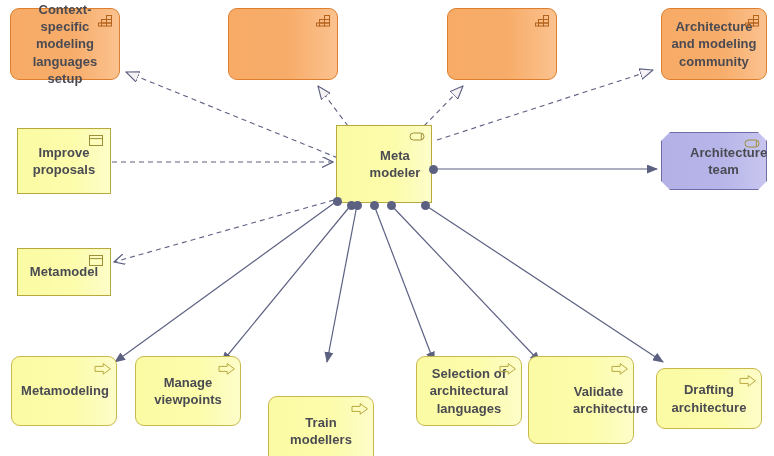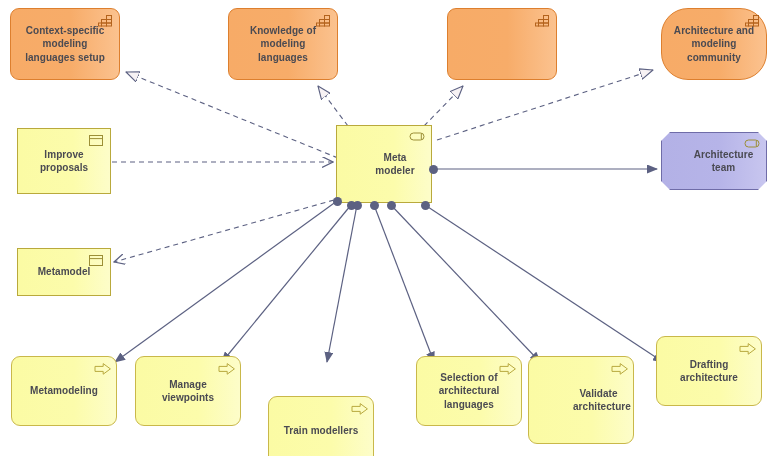--- a/index.html
+++ b/index.html
@@ -25,21 +25,21 @@
     height: 456px;
     pointer-events: none;
   }
   .node {
     position: absolute;
     box-sizing: border-box;
     display: flex;
     align-items: center;
     justify-content: center;
     text-align: center;
-    font-size: 10px;
+    font-size: 13px;
     font-weight: bold;
     color: #4a4a52;
     line-height: 1.32;
     letter-spacing: 0.05px;
     padding: 4px 9px;
   }
   .node .label {
     display: block;
     width: 100%;
   }
@@ -143,37 +143,36 @@
             <g fill="none" stroke="#b4631c" stroke-width="1">
               <rect x="9.5" y="1.5" width="5" height="4"></rect>
               <rect x="4.5" y="5.5" width="5" height="3.5"></rect>
               <rect x="9.5" y="5.5" width="5" height="3.5"></rect>
               <rect x="1.5" y="9" width="3" height="3"></rect>
               <rect x="4.5" y="9" width="5" height="3"></rect>
               <rect x="9.5" y="9" width="5" height="3"></rect>
             </g>
           </svg>
         </span>
-        <span class="label">Knowledge of modeling languages</span>
       </div>
       <div class="node n-orange" style="left: 447px; top: 8px; width: 110px; height: 72px;">
         <span class="badge">
           <svg viewBox="0 0 16 13" width="16" height="13">
             <g fill="none" stroke="#b4631c" stroke-width="1">
               <rect x="9.5" y="1.5" width="5" height="4"></rect>
               <rect x="4.5" y="5.5" width="5" height="3.5"></rect>
               <rect x="9.5" y="5.5" width="5" height="3.5"></rect>
               <rect x="1.5" y="9" width="3" height="3"></rect>
               <rect x="4.5" y="9" width="5" height="3"></rect>
               <rect x="9.5" y="9" width="5" height="3"></rect>
             </g>
           </svg>
         </span>
       </div>
-      <div class="node n-orange" style="left: 661px; top: 8px; width: 106px; height: 72px; border-radius: 27px;">
+      <div class="node n-orange" style="left: 661px; top: 8px; width: 106px; height: 72px;">
         <span class="badge">
           <svg viewBox="0 0 16 13" width="16" height="13">
             <g fill="none" stroke="#b4631c" stroke-width="1">
               <rect x="9.5" y="1.5" width="5" height="4"></rect>
               <rect x="4.5" y="5.5" width="5" height="3.5"></rect>
               <rect x="9.5" y="5.5" width="5" height="3.5"></rect>
               <rect x="1.5" y="9" width="3" height="3"></rect>
               <rect x="4.5" y="9" width="5" height="3"></rect>
               <rect x="9.5" y="9" width="5" height="3"></rect>
             </g>
@@ -250,21 +249,21 @@
         <span class="label">Selection of architectural languages</span>
       </div>
       <div class="node n-yellow-round" style="left: 528px; top: 356px; width: 106px; height: 88px; padding-left: 44px;">
         <span class="badge">
           <svg viewBox="0 0 18 14" width="18" height="14">
             <path d="M 1 4.4 L 9.2 4.4 L 9.2 1.6 L 16.4 6.9 L 9.2 12.2 L 9.2 9.4 L 1 9.4 Z" fill="none" stroke="#b8a93f" stroke-width="1" stroke-linejoin="round"></path>
           </svg>
         </span>
         <span class="label">Validate architecture</span>
       </div>
-      <div class="node n-yellow-round" style="left: 656px; top: 336px; width: 106px; height: 70px; text-align: center;">
+      <div class="node n-yellow-round" style="left: 656px; top: 368px; width: 106px; height: 61px; text-align: center;">
         <span class="badge">
           <svg viewBox="0 0 18 14" width="18" height="14">
             <path d="M 1 4.4 L 9.2 4.4 L 9.2 1.6 L 16.4 6.9 L 9.2 12.2 L 9.2 9.4 L 1 9.4 Z" fill="none" stroke="#b8a93f" stroke-width="1" stroke-linejoin="round"></path>
           </svg>
         </span>
         <span class="label">Drafting architecture</span>
       </div>
     </div>
   <div id="junction-layer">
       <div class="junction" style="left: 337px; top: 201px;"></div>

